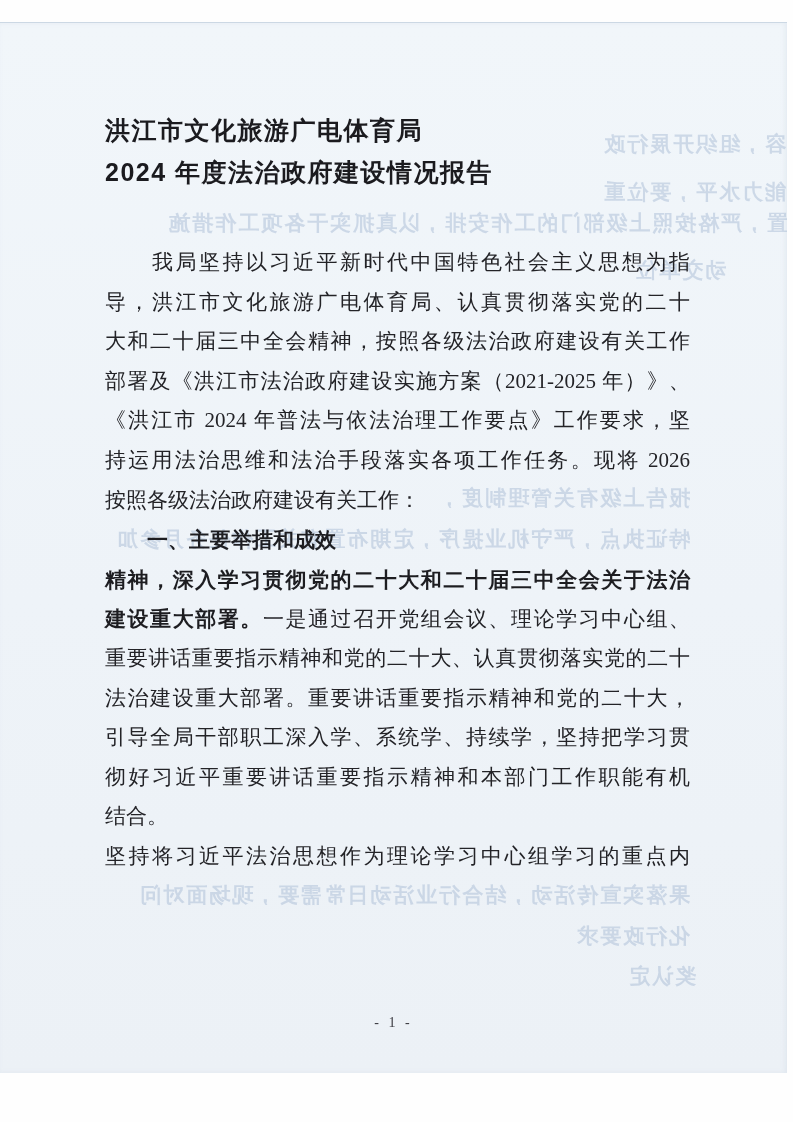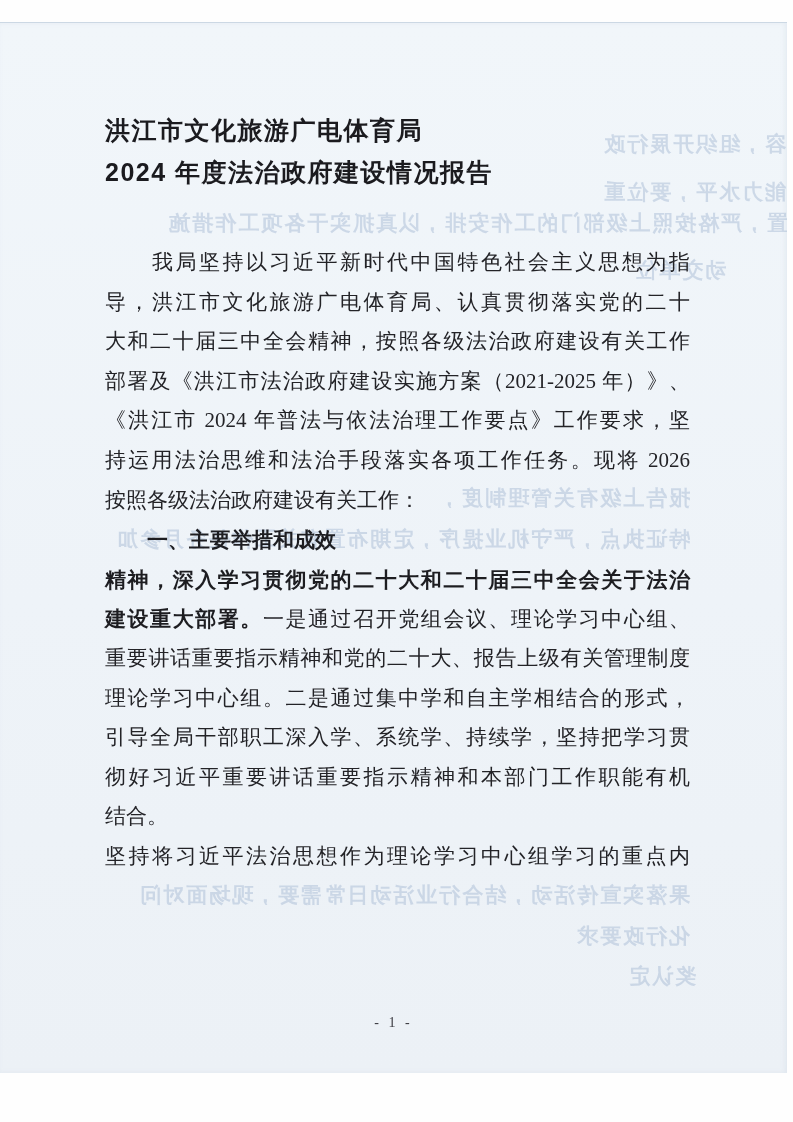--- a/index.html
+++ b/index.html
@@ -103,22 +103,22 @@
       <div class="line"><span>　　我局坚持以习近平新时代中国特色社会主义思想为指</span></div>
       <div class="line"><span>导，洪江市文化旅游广电体育局、认真贯彻落实党的二十</span></div>
       <div class="line"><span>大和二十届三中全会精神，按照各级法治政府建设有关工作</span></div>
       <div class="line"><span>部署及《洪江市法治政府建设实施方案（2021-2025 年）》、</span></div>
       <div class="line"><span>《洪江市 2024 年普法与依法治理工作要点》工作要求，坚</span></div>
       <div class="line"><span>持运用法治思维和法治手段落实各项工作任务。现将 2026</span></div>
       <div class="line end"><span>按照各级法治政府建设有关工作：</span></div>
       <div class="line end"><span class="b">　　一、主要举措和成效</span></div>
       <div class="line"><span class="b">精神，深入学习贯彻党的二十大和二十届三中全会关于法治</span></div>
       <div class="line"><span class="b">建设重大部署。</span><span>一是通过召开党组会议、理论学习中心组、</span></div>
-      <div class="line"><span>重要讲话重要指示精神和党的二十大、报告上级有关管理制度</span></div>
-      <div class="line"><span>理论学习中心组。二是通过集中学和自主学相结合的形式，</span></div>
+      <div class="line"><span>重要讲话重要指示精神和党的二十大、认真贯彻落实党的二十</span></div>
+      <div class="line"><span>法治建设重大部署。重要讲话重要指示精神和党的二十大，</span></div>
       <div class="line"><span>引导全局干部职工深入学、系统学、持续学，坚持把学习贯</span></div>
       <div class="line"><span>彻好习近平重要讲话重要指示精神和本部门工作职能有机</span></div>
       <div class="line end"><span>结合。</span></div>
       <div class="line"><span>坚持将习近平法治思想作为理论学习中心组学习的重点内</span></div>
     </div>
 
   <div class="pageno">- 1 -</div>
 
 </div>
 

